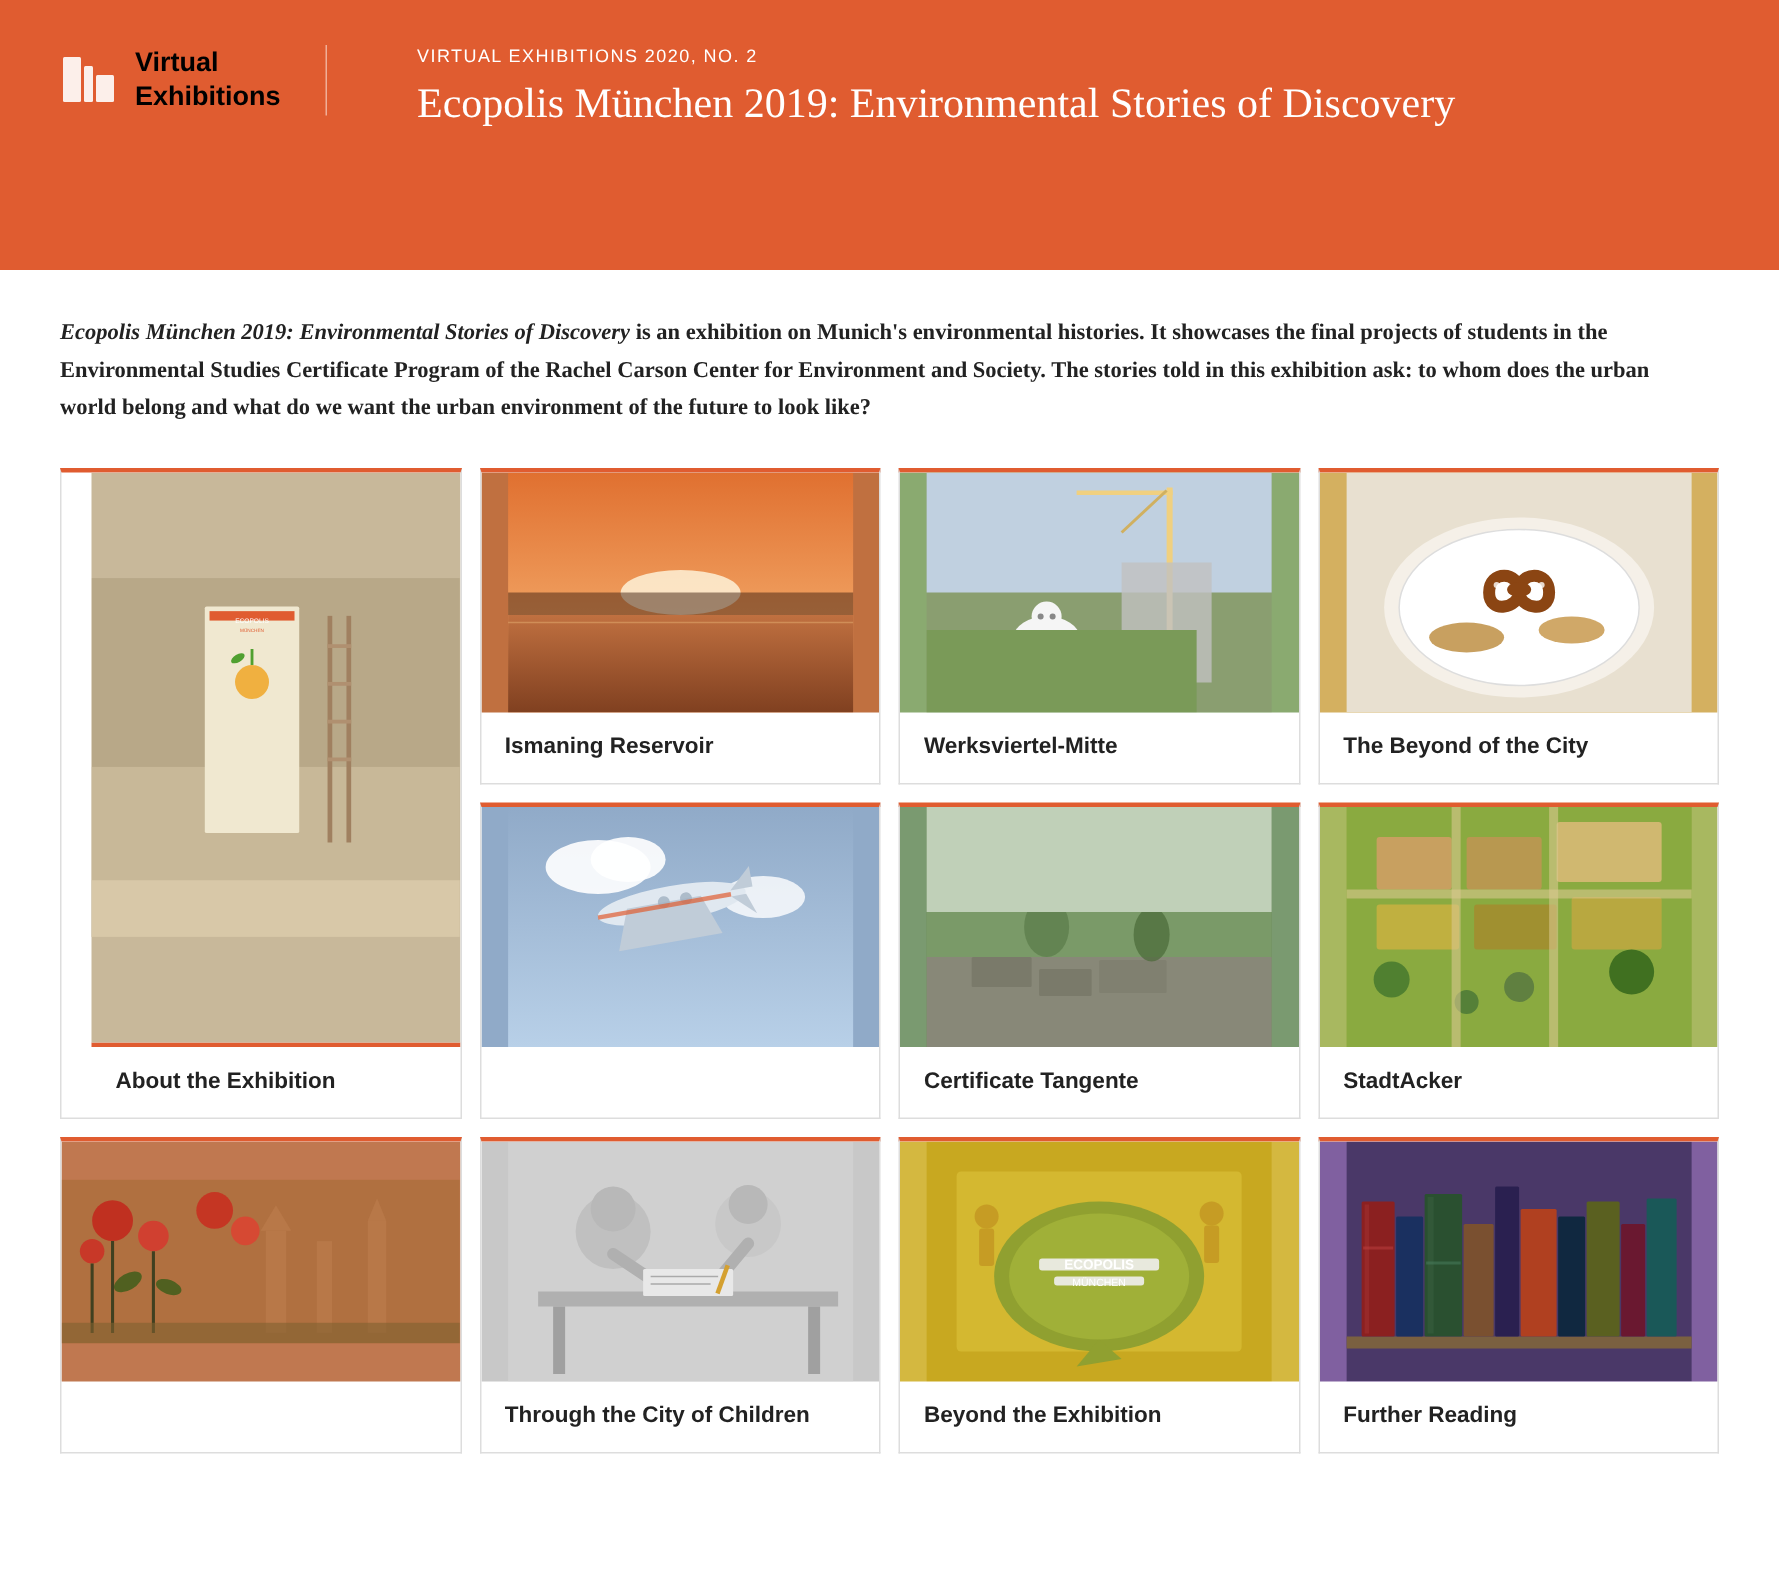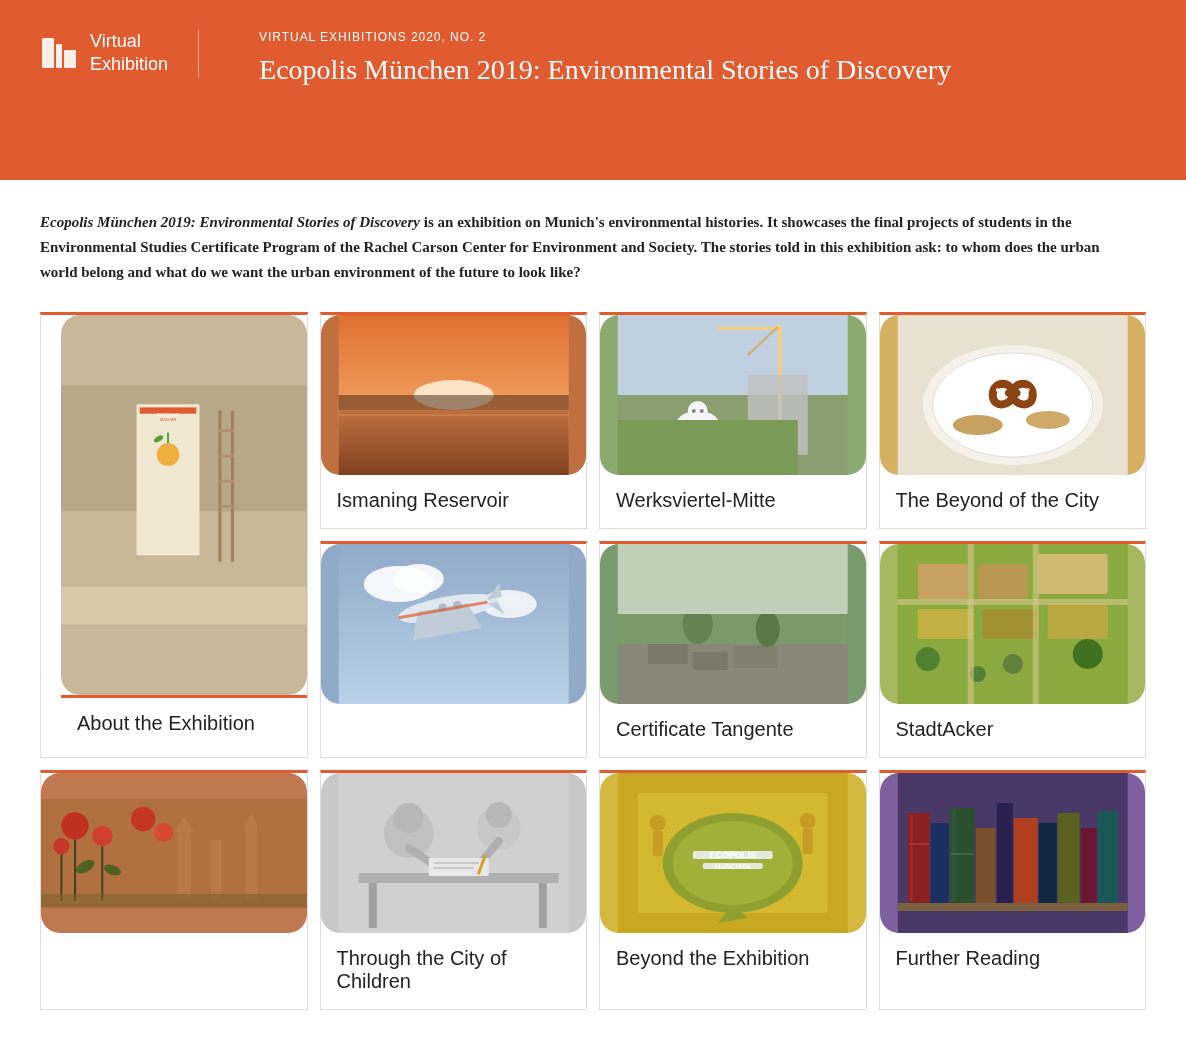--- a/index.html
+++ b/index.html
@@ -24,23 +24,23 @@
       flex-shrink: 0;
     }
     .logo-icon {
       width: 38px;
       height: 38px;
       flex-shrink: 0;
     }
     .logo-text {
       font-family: Arial, sans-serif;
       font-size: 18px;
-      font-weight: normal;
+      font-weight: bold;
       line-height: 1.3;
-      color: #ffffff;
+      color: #000000;
     }
     .header-title-area {
       padding-left: 30px;
       color: #fff;
     }
     .header-subtitle {
       font-family: Arial, sans-serif;
       font-size: 12px;
       font-weight: normal;
       letter-spacing: 0.08em;
@@ -81,27 +81,26 @@
       cursor: pointer;
       overflow: hidden;
       background: #fff;
     }
     .card-image {
       width: 100%;
       height: 160px;
       object-fit: cover;
       display: block;
       overflow: hidden;
-      border-radius: 19px;
     }
     .card-label {
       padding: 14px 16px 16px 16px;
       font-family: Arial, sans-serif;
-      font-size: 20px;
-      font-weight: normal;
+      font-size: 15px;
+      font-weight: bold;
       color: #222;
     }
     
     .card-tall {
       grid-row: span 2;
       padding-left: 20px;
     }
     .card-tall .card-image {
       height: 380px;
     }
@@ -134,21 +133,21 @@
 
 <header class="header">
   <div class="header-logo">
     <svg class="logo-icon" viewBox="0 0 38 38" fill="none" xmlns="http://www.w3.org/2000/svg">
       <rect x="2" y="4" width="12" height="30" rx="1" fill="white" opacity="0.9"></rect>
       <rect x="16" y="10" width="6" height="24" rx="1" fill="white" opacity="0.9"></rect>
       <rect x="24" y="16" width="12" height="18" rx="1" fill="white" opacity="0.9"></rect>
     </svg>
     <div class="logo-text">
       <span>Virtual</span><br>
-      <span>Exhibition</span>
+      <span>Exhibitions</span>
     </div>
   </div>
   <div class="header-title-area">
     <div class="header-subtitle">Virtual Exhibitions 2020, No. 2</div>
     <h1 class="header-main-title">Ecopolis München 2019: Environmental Stories of Discovery</h1>
   </div>
 </header>
 
 <main class="main-content">
   <p class="intro-text">

